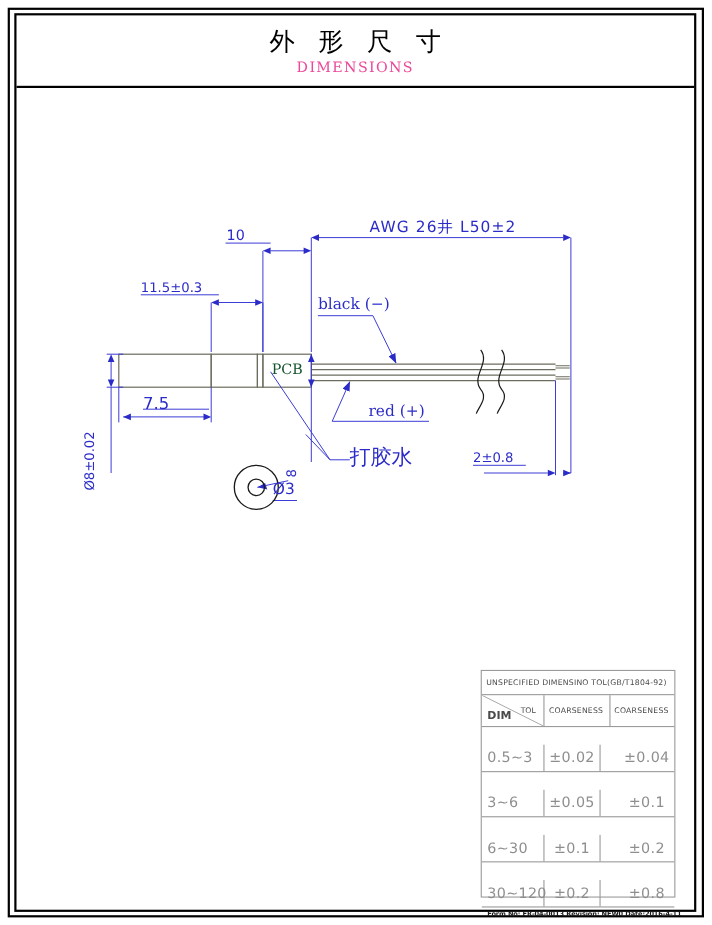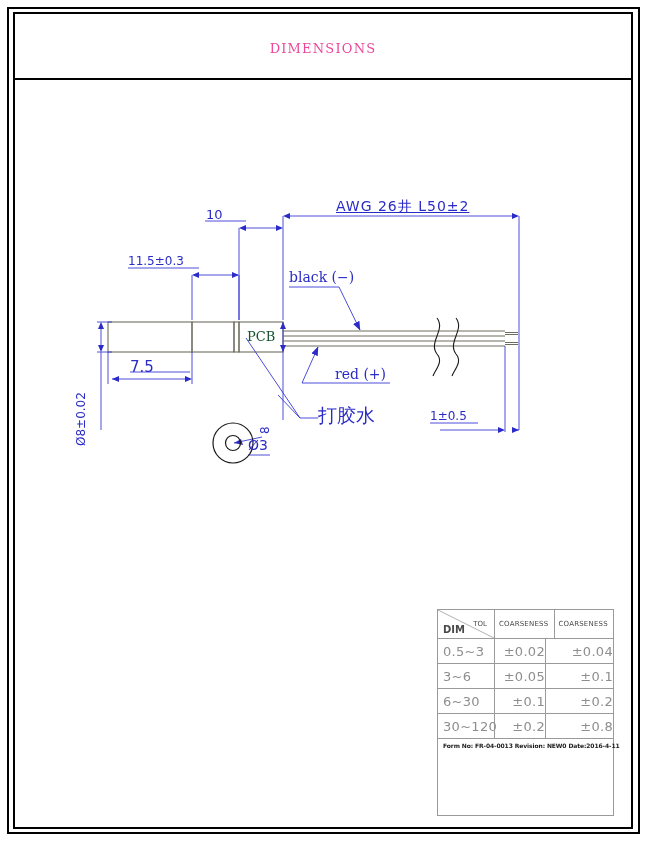--- a/index.html
+++ b/index.html
@@ -66,29 +66,29 @@
   #tol-table .hc0 .lbl-dim{
     position:absolute;left:5px;bottom:3px;font-size:10px;color:#4a4a4a;font-weight:bold;
   }
   #tol-table .hc{
     flex:1;border-right:1px solid #9a9a9a;box-sizing:border-box;
     display:flex;align-items:center;padding-left:4px;
   }
   #tol-table .hc:last-child{border-right:none;}
   #tol-table .hc span{font-size:7px;color:#4a4a4a;letter-spacing:.2px;}
   #tol-table .row{
-    height:25px;display:flex;border-bottom:1px solid #9a9a9a;box-sizing:border-box;
+    height:25px;display:flex;border-bottom:1px solid #9a9a9a;box-sizing:border-box;margin-top:16px;
   }
   #tol-table .row .c0{
     width:57px;border-right:1px solid #9a9a9a;box-sizing:border-box;
     display:flex;align-items:center;padding-left:5px;
   }
   #tol-table .row .c{
     flex:1;border-right:1px solid #9a9a9a;box-sizing:border-box;
-    display:flex;align-items:center;justify-content:flex-end;
+    display:flex;align-items:center;justify-content:center;
   }
   #tol-table .row .c:last-child{border-right:none;padding-left:17px;}
   #tol-table .row span{
     font-family:"DejaVu Sans","Liberation Sans",sans-serif;
     font-size:13px;color:#8e8e8e;letter-spacing:.3px;
   }
   #tol-table .angle-row{
     height:14px;border-bottom:1px solid #555;box-sizing:border-box;
     display:flex;align-items:center;padding-left:3px;border-top:1px solid #555;
   }
@@ -114,20 +114,21 @@
 </head>
 <body>
 
 <div id="sheet">
 
   <div class="frame-outer"></div>
   <div class="frame-inner"></div>
   <div class="title-rule"></div>
 
   <div id="title-block">
+    <div id="title-cn">外 形 尺 寸</div>
     <div id="title-en">DIMENSIONS</div>
   </div>
 
   <svg id="drawing" viewBox="0 0 647 841" xmlns="http://www.w3.org/2000/svg">
     <defs>
       <marker id="ah-r" markerWidth="9" markerHeight="7" refX="8.5" refY="3.5" orient="auto" markerUnits="userSpaceOnUse">
         <path d="M0,0 L9,3.5 L0,7 z" fill="#2b2bc8"></path>
       </marker>
       <marker id="ah-l" markerWidth="9" markerHeight="7" refX="0.5" refY="3.5" orient="auto" markerUnits="userSpaceOnUse">
         <path d="M9,0 L0,3.5 L9,7 z" fill="#2b2bc8"></path>
@@ -236,38 +237,41 @@
   </svg>
 
   <div class="dtxt" style="left:88px;top:432px;font-size:12px;transform:rotate(-90deg);transform-origin:left bottom;">Ø8±0.02</div>
 
   <div class="dtxt" style="left:130px;top:358px;font-size:15px;">7.5</div>
 
   <div class="dtxt" style="left:128px;top:254px;font-size:12px;">11.5±0.3</div>
 
   <div class="dtxt" style="left:206px;top:207px;font-size:13px;">10</div>
 
-  <div class="dtxt" style="left:336px;top:198px;font-size:14px;letter-spacing:1px;text-decoration:underline;">AWG 26井 L50±2</div>
+  <div class="dtxt" style="left:336px;top:198px;font-size:14px;letter-spacing:1px;">AWG 26井 L50±2</div>
 
   <div class="dtxt" style="left:272px;top:420px;font-size:12px;transform:rotate(-90deg);transform-origin:left bottom;">8</div>
 
-  <div class="dtxt" style="left:430px;top:409px;font-size:12px;">1±0.5</div>
+  <div class="dtxt" style="left:430px;top:409px;font-size:12px;">2±0.8</div>
 
   <div class="dtxt" style="left:248px;top:437px;font-size:14px;">Ø3</div>
 
   <div class="dtxt serif" style="left:247px;top:329px;font-size:13px;color:#14532d;">PCB</div>
 
   <div class="dtxt serif" style="left:289px;top:269px;font-size:14px;">black (−)</div>
 
   <div class="dtxt serif" style="left:335px;top:366px;font-size:14px;">red (+)</div>
 
   <div class="dtxt" style="left:318px;top:403px;font-size:19px;">打胶水</div>
 
   <div id="tol-table">
 
+    <div class="thead">
+      <span>UNSPECIFIED DIMENSINO TOL(GB/T1804-92)</span>
+    </div>
 
     <div class="hrow">
       <div class="hc0">
         <svg class="diag" viewBox="0 0 57 29" preserveAspectRatio="none">
           <line x1="0" y1="0" x2="57" y2="29" stroke="#9a9a9a" stroke-width="0.8"></line>
         </svg>
         <span class="lbl-tol">TOL</span>
         <span class="lbl-dim">DIM</span>
       </div>
       <div class="hc">

